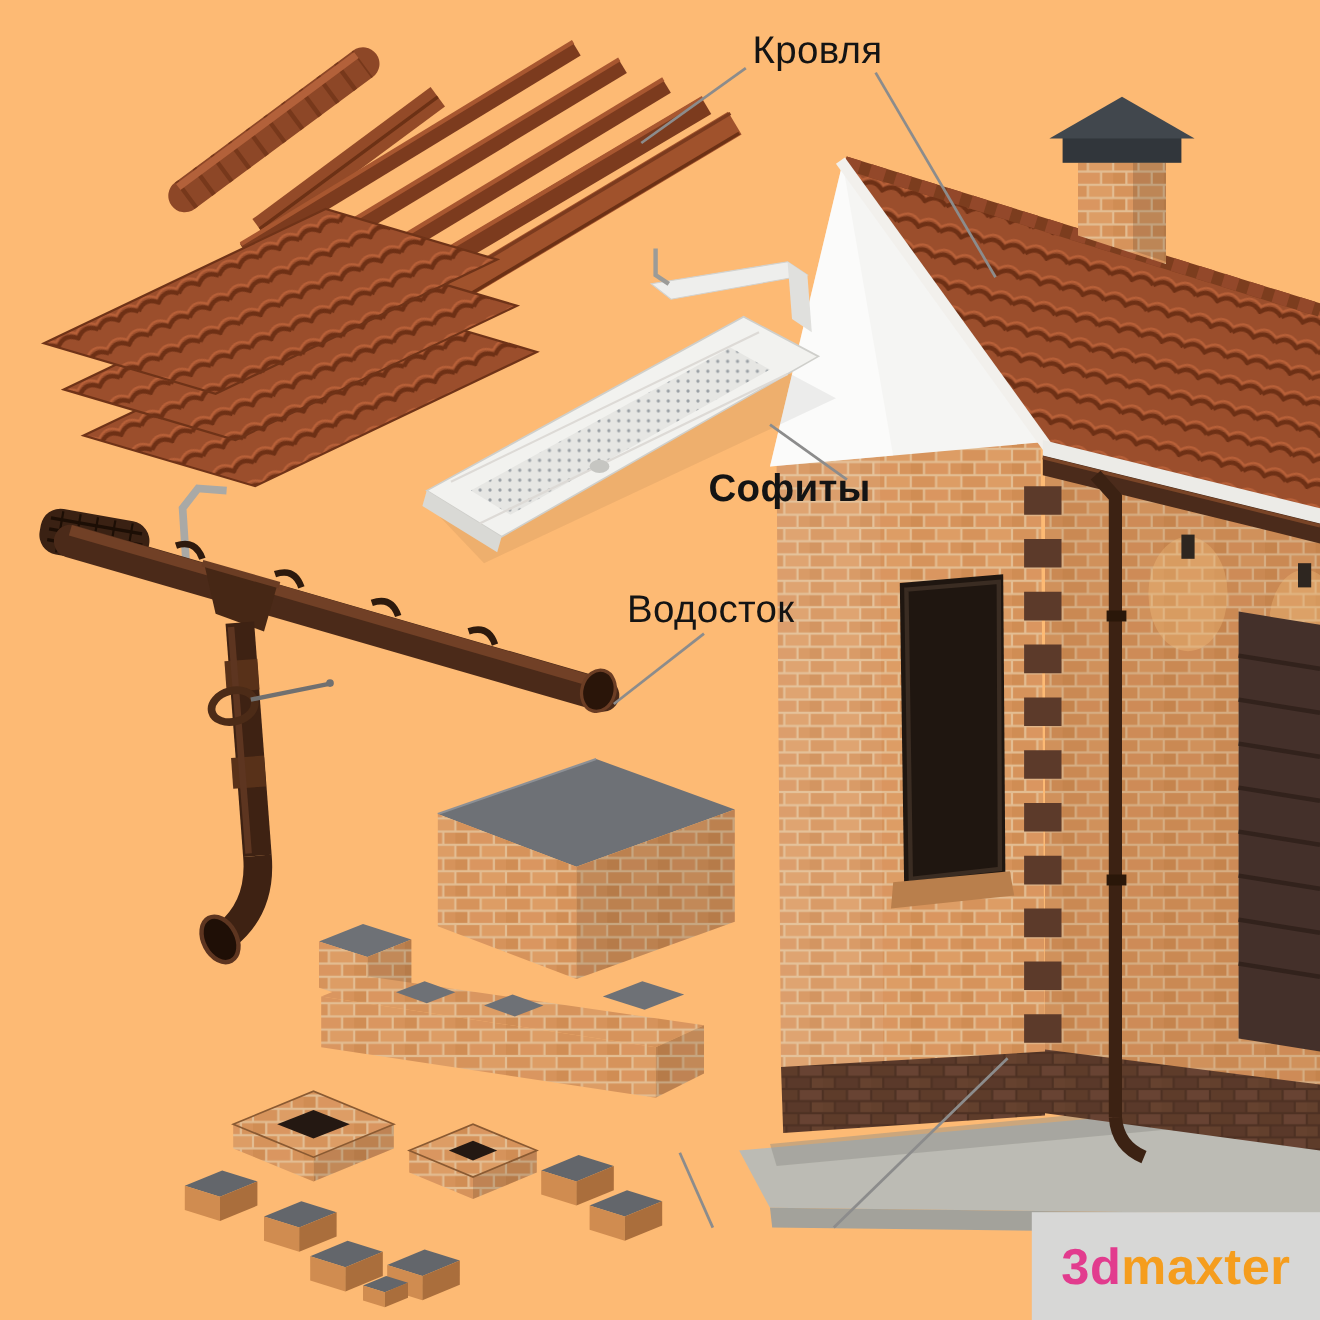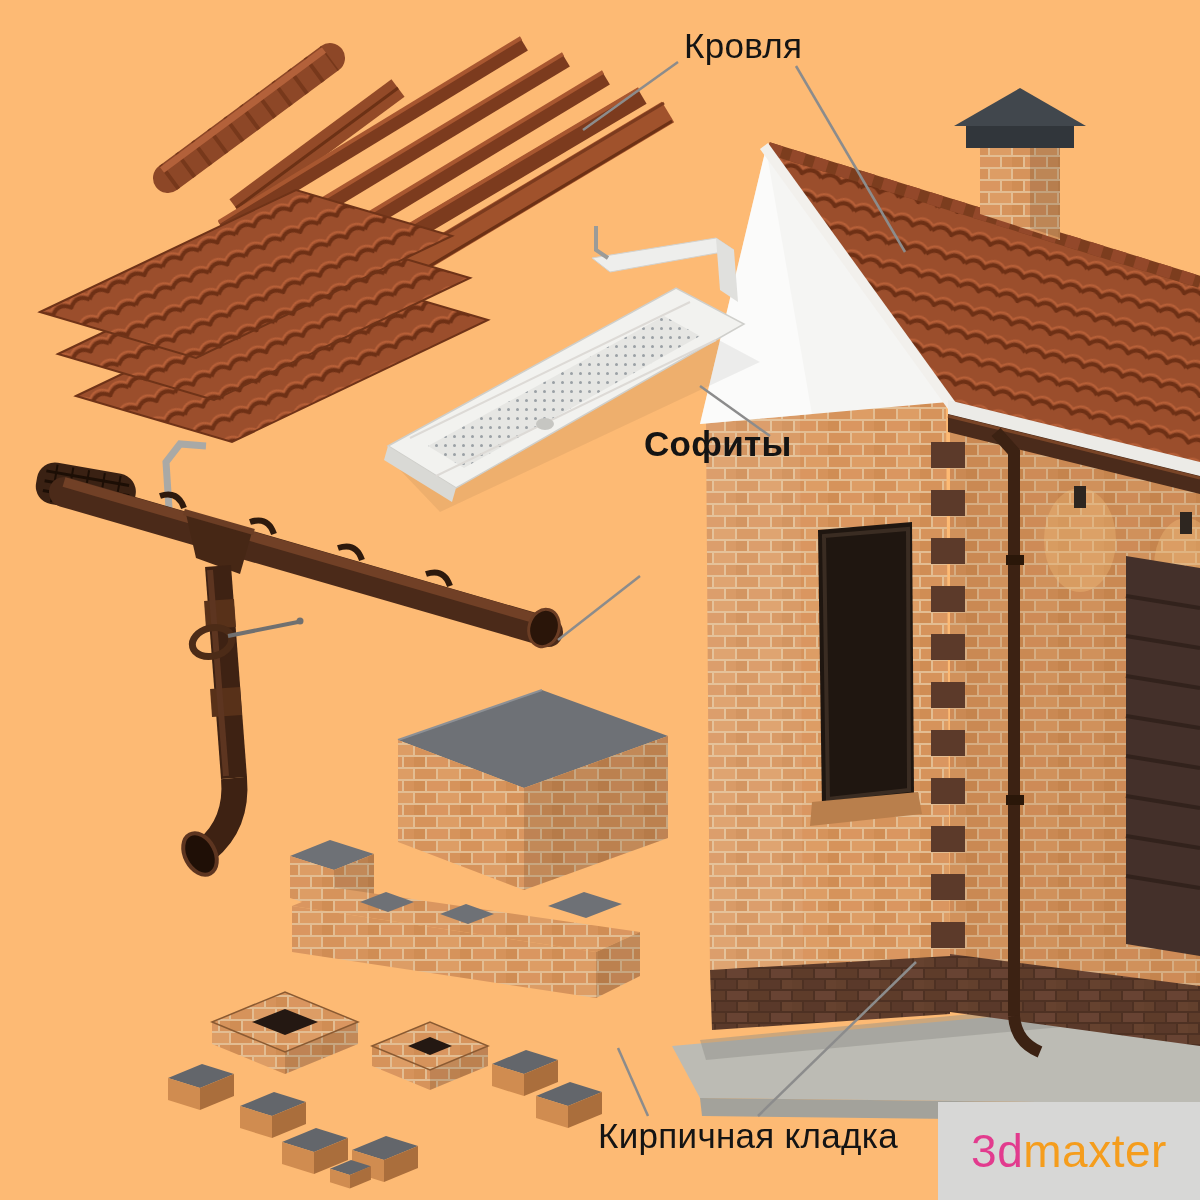--- a/index.html
+++ b/index.html
@@ -20,21 +20,21 @@
     letter-spacing:.3px;white-space:nowrap;
   }
   .lbl-roofing{left:684px;top:26px;}
   .lbl-soffits{left:644px;top:424px;font-weight:bold;}
   .lbl-gutter{left:570px;top:534px;}
   .lbl-masonry{left:598px;top:1116px;}
   .watermark{
     position:absolute;right:0;bottom:0;width:262px;height:98px;
     background:var(--watermark-bg);display:flex;align-items:center;justify-content:center;
   }
-  .watermark-text{font-size:46px;font-weight:normal;letter-spacing:.5px;}
+  .watermark-text{font-size:46px;font-weight:bold;letter-spacing:.5px;}
   .wm-prefix{color:var(--watermark-pink);}
   .wm-suffix{color:var(--watermark-orange);}
 </style>
 </head>
 <body>
 
 <div class="canvas">
 
 <svg class="artwork" viewBox="0 0 1200 1200" xmlns="http://www.w3.org/2000/svg" xmlns:xlink="http://www.w3.org/1999/xlink">
   <defs>
@@ -265,19 +265,19 @@
     <path d="M796,66 L905,252"></path>
     <path d="M770,436 L700,386"></path>
     <path d="M640,576 L558,640"></path>
     <path d="M648,1116 L618,1048"></path>
     <path d="M758,1116 L916,962"></path>
   </g>
 </svg>
 
 <div class="callout-label lbl-roofing">Кровля</div>
 <div class="callout-label lbl-soffits">Софиты</div>
-<div class="callout-label lbl-masonry">Кирпичная кладка</div>
+<div class="callout-label lbl-gutter">Водосток</div>
 
 <div class="watermark">
   <div class="watermark-text"><span class="wm-prefix">3d</span><span class="wm-suffix">maxter</span></div>
 </div>
 
 </div>
 
 </body></html>

